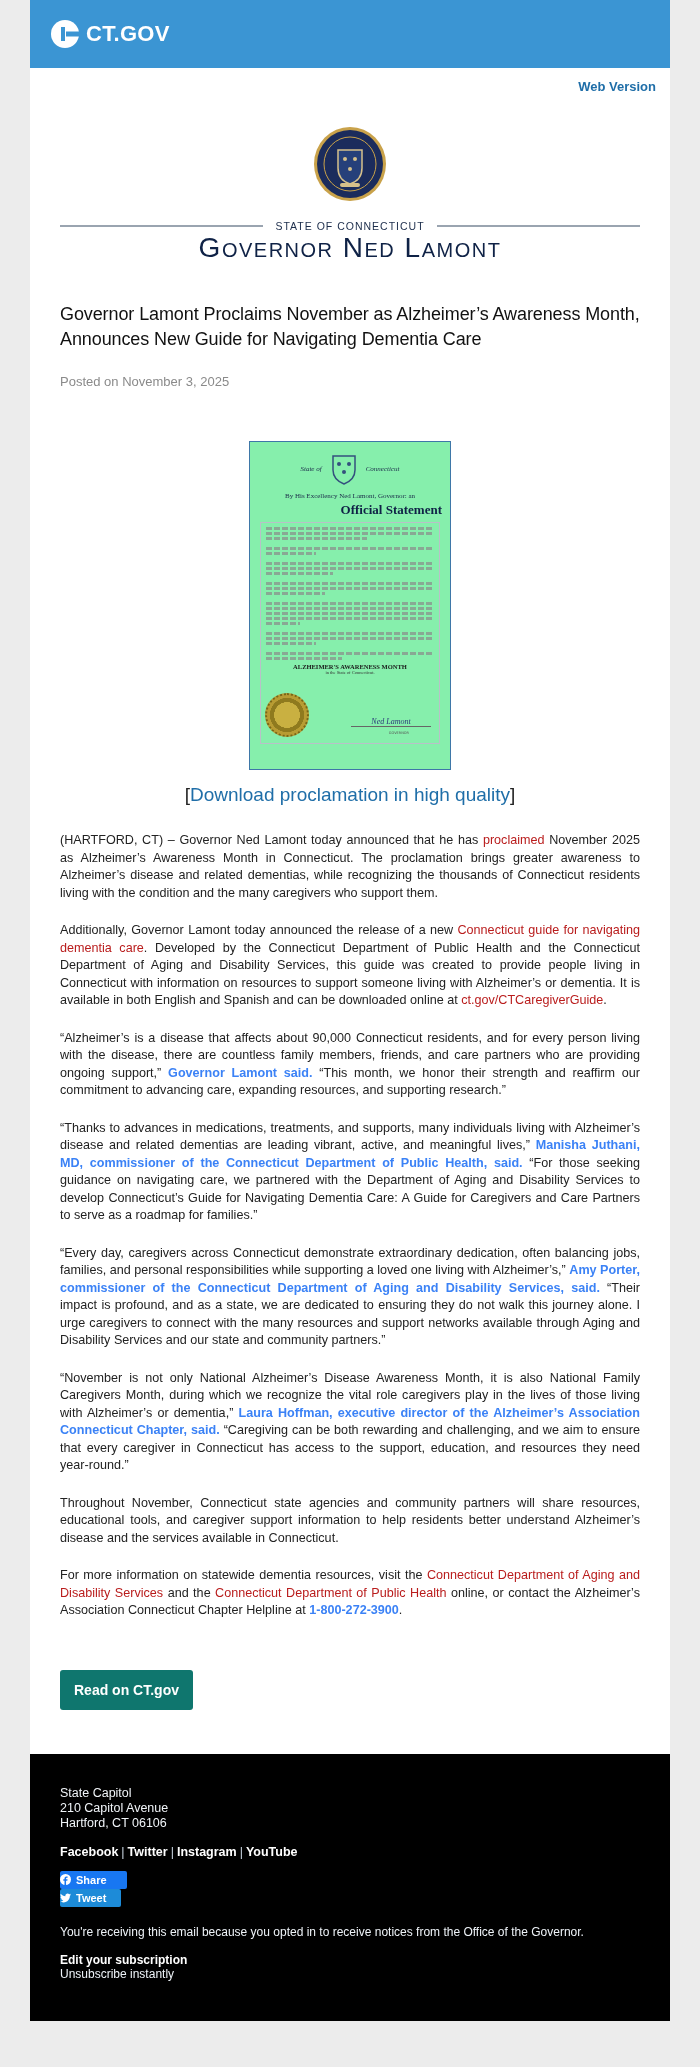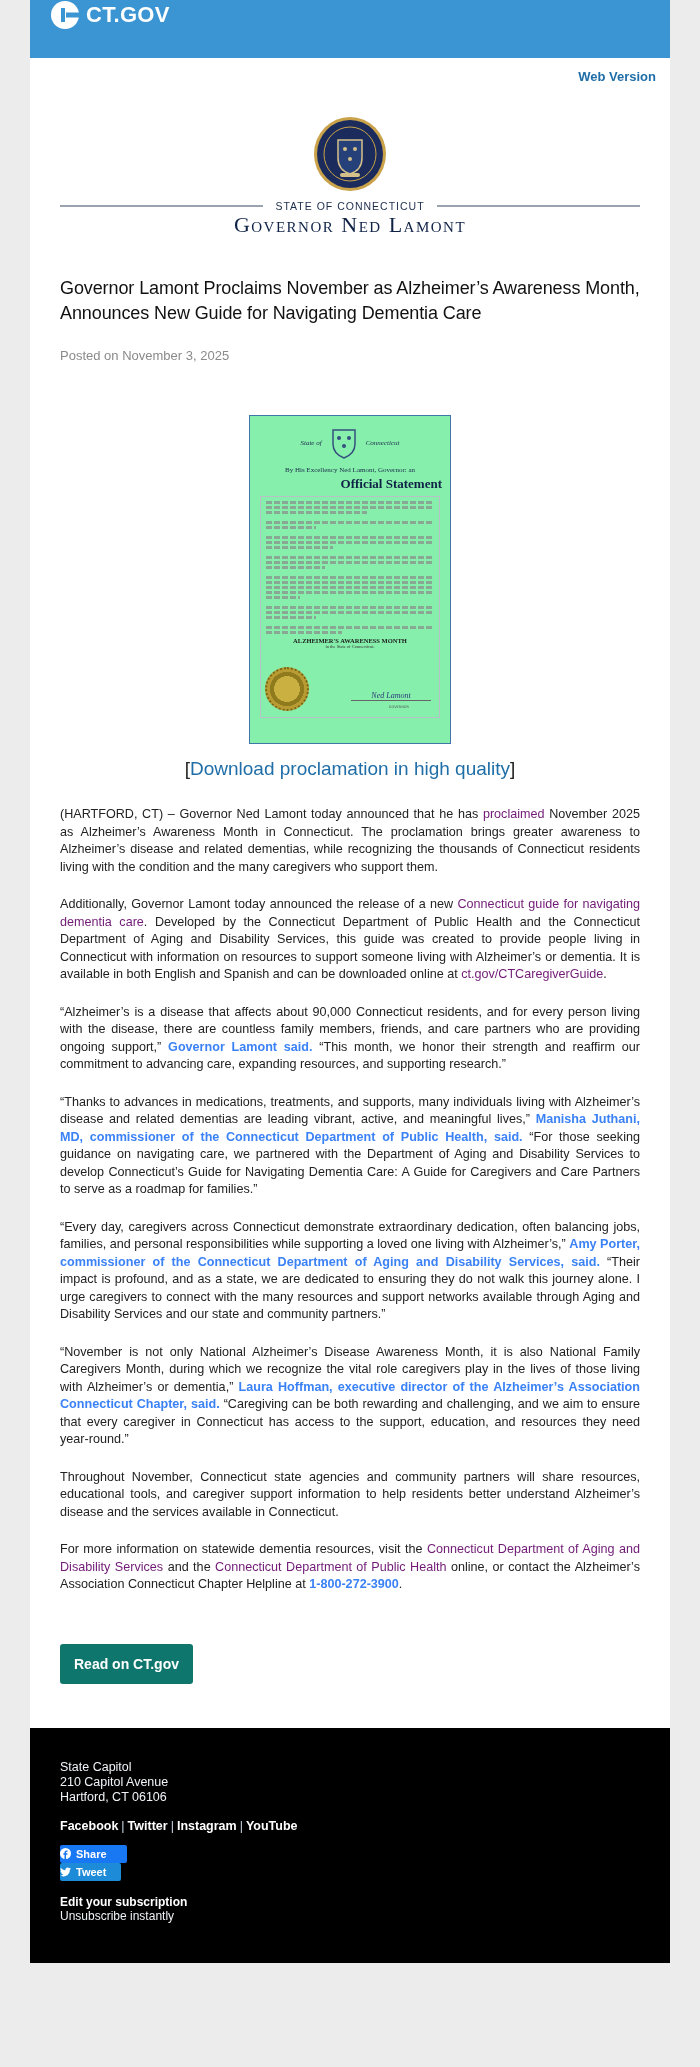--- a/index.html
+++ b/index.html
@@ -1,33 +1,33 @@
 <!DOCTYPE html>
 <html><head>
 <meta charset="utf-8">
 <style>
   * { box-sizing: border-box; margin: 0; padding: 0; }
   html, body { background: #ececec; }
   body { width: 700px; min-height: 2067px; font-family: "DejaVu Sans", sans-serif; color: #1a1a1a; }
   .wrap { width: 640px; margin: 0 auto 0 30px; background: #ffffff; }
 
-  .header { background: #3b95d3; height: 58px; display: flex; align-items: flex-start; padding-left: 20px; }
+  .header { background: #3b95d3; height: 68px; display: flex; align-items: center; padding-left: 20px; }
   .logo { display: flex; align-items: center; gap: 6px; color: #fff; }
   .logo-mark { width: 30px; height: 30px; position: relative; }
   .logo-text { font-family: "Liberation Sans", sans-serif; font-weight: bold; font-size: 22px; letter-spacing: 0.3px; color: #fff; }
 
   .webversion-row { text-align: right; padding: 8px 14px 0 0; height: 58px; }
   .webversion { font-family: "Liberation Sans", sans-serif; font-size: 13px; color: #1f6ea8; text-decoration: none; font-weight: bold; }
 
   .banner { text-align: center; padding-top: 0; }
   .seal { width: 76px; height: 76px; margin: 0 auto; display: block; }
-  .banner-line-row { display: flex; align-items: center; margin: 8px 30px 0 30px; gap: 12px; }
+  .banner-line-row { display: flex; align-items: center; margin: 18px 30px 0 30px; gap: 12px; }
   .banner-rule { flex: 1; height: 2px; background: #9aa4b0; }
   .state-label { font-family: "Liberation Sans", sans-serif; font-size: 10.5px; letter-spacing: 1px; color: #1b2c4a; }
-  .gov-name { font-family: Liberation Serif, serif; font-size: 22px; color: #0f2246; letter-spacing: 1.5px; font-variant: small-caps; margin-top: 0; }
+  .gov-name { font-family: Liberation Sans, sans-serif; font-size: 28px; color: #0f2246; letter-spacing: 1.5px; font-variant: small-caps; margin-top: 0; }
 
   .content { padding: 0 30px; }
   .title { font-family: "Liberation Sans", sans-serif; font-size: 18px; line-height: 25px; font-weight: normal; color: #111; margin-top: 38px; letter-spacing: -0.1px; }
   .posted { font-family: "Liberation Sans", sans-serif; font-size: 13px; color: #8a8a8a; margin-top: 22px; }
 
   .procl-wrap { text-align: center; margin-top: 52px; }
   .procl { display: inline-block; width: 202px; height: 329px; border: 1px solid #3e77a8; background: #86efac; position: relative; padding: 10px 8px; }
   .procl-head { display: flex; justify-content: center; align-items: center; gap: 4px; font-family: "Liberation Serif", serif; font-size: 7px; color: #1b2c4a; font-style: italic; }
   .procl-crest { width: 36px; height: 34px; }
   .procl-by { font-family: "Liberation Serif", serif; font-size: 7px; color: #1b2c4a; margin-top: 6px; }
@@ -38,21 +38,21 @@
   .procl-month { font-family: "Liberation Serif", serif; font-size: 6.5px; font-weight: bold; color: #1a1a1a; text-align: center; margin-top: 3px; }
   .procl-sub { font-family: "Liberation Serif", serif; font-size: 4.5px; color: #333; text-align: center; }
   .procl-seal { position: absolute; left: 4px; bottom: 6px; width: 44px; height: 44px; border-radius: 50%; background: radial-gradient(circle, #c9b041 0 45%, #8f7a1e 46% 60%, #b89c33 61% 100%); border: 2px dotted #7a6516; }
   .procl-sig { position: absolute; right: 8px; bottom: 16px; width: 80px; border-bottom: 1px solid #666; font-family: "Liberation Serif", serif; font-style: italic; font-size: 8px; color: #2b3c7a; text-align: center; }
   .procl-sig-label { position: absolute; right: 30px; bottom: 8px; font-size: 3.5px; color: #555; }
 
   .download { font-family: "Liberation Sans", sans-serif; font-size: 19px; text-align: center; margin-top: 14px; color: #222; }
   .download a { color: #1f6ea8; text-decoration: none; }
 
   .para { font-family: "Liberation Sans", sans-serif; font-size: 12.6px; line-height: 17.5px; text-align: justify; color: #222; margin-top: 20px; }
-  .para a { color: #701a75; text-decoration: none; }
+  .para a { color: #b91c1c; text-decoration: none; }
   .para b { color: #3b82f6; }
   .para.first { margin-top: 26px; }
 
   .cta-row { margin-top: 50px; padding-bottom: 44px; }
   .cta { display: inline-block; background: #0f766e; color: #fff; font-family: "Liberation Sans", sans-serif; font-weight: bold; font-size: 14px; padding: 12px 14px; border-radius: 3px; text-decoration: none; }
 
   .footer { background: #000000; padding: 32px 30px 40px 30px; color: #fff; font-family: "Liberation Sans", sans-serif; }
   .addr div { font-size: 12.5px; line-height: 15px; color: #f0f4f8; }
   .social { margin-top: 14px; font-size: 12.5px; font-weight: bold; color: #fff; }
   .social a { color: #fff; text-decoration: none; }
@@ -220,16 +220,17 @@
         <span>Share</span>
       </a>
       <a class="share-btn share-tw">
         <svg width="11" height="10" viewBox="0 0 24 20">
           <path d="M24 2.4c-.9.4-1.8.6-2.8.8 1-.6 1.8-1.6 2.2-2.7-1 .6-2 1-3.1 1.2C19.3.7 18 0 16.6 0c-2.7 0-4.9 2.2-4.9 4.9 0 .4 0 .8.1 1.1C7.7 5.8 4.1 3.9 1.7.9c-.4.7-.7 1.6-.7 2.5 0 1.7.9 3.2 2.2 4.1-.8 0-1.6-.2-2.2-.6v.1c0 2.4 1.7 4.4 3.9 4.8-.4.1-.8.2-1.3.2-.3 0-.6 0-.9-.1.6 2 2.4 3.4 4.6 3.4-1.7 1.3-3.8 2.1-6.1 2.1-.4 0-.8 0-1.2-.1C2.2 18.8 4.8 19.6 7.5 19.6c9.1 0 14-7.5 14-14v-.6c1-.7 1.8-1.6 2.5-2.6z" fill="#fff"></path>
         </svg>
         <span>Tweet</span>
       </a>
     </div>
 
+    <div class="optin">You're receiving this email because you opted in to receive notices from the Office of the Governor.</div>
     <a class="edit-sub">Edit your subscription</a>
     <a class="unsub">Unsubscribe instantly</a>
   </div>
 </div>
 
 </body></html>

